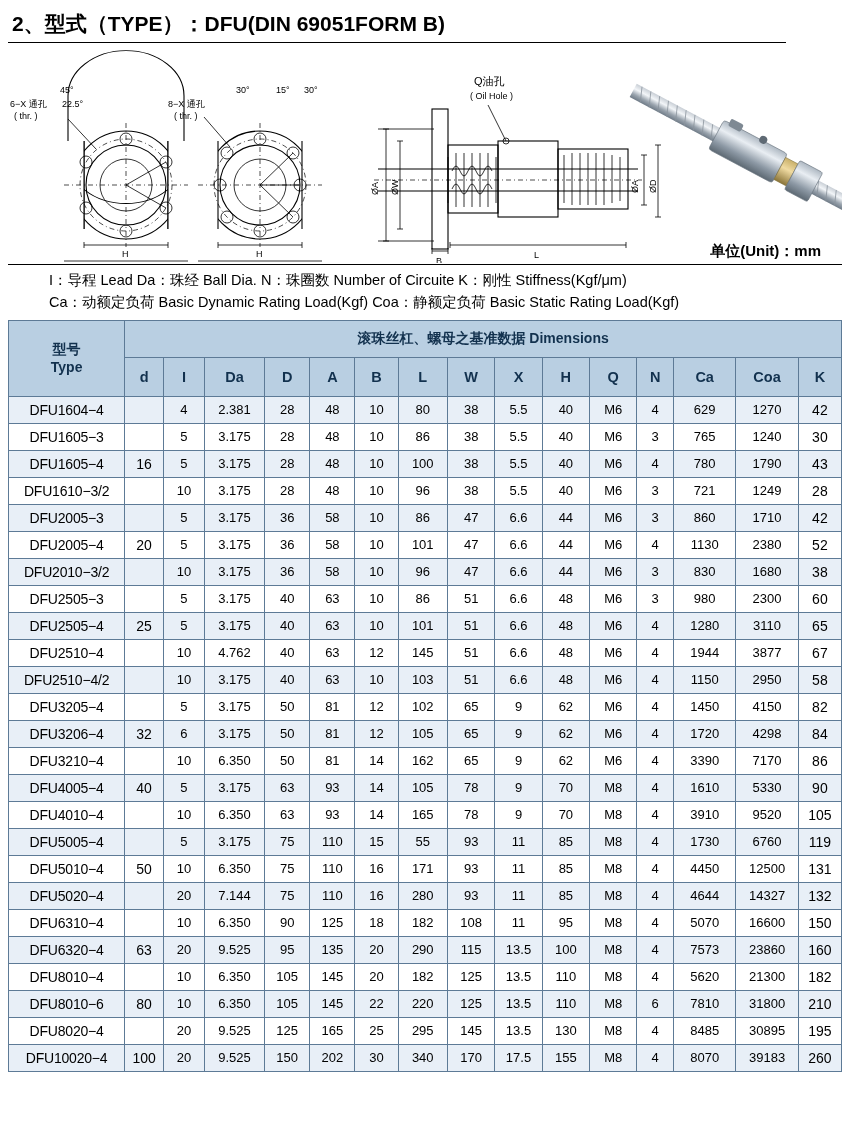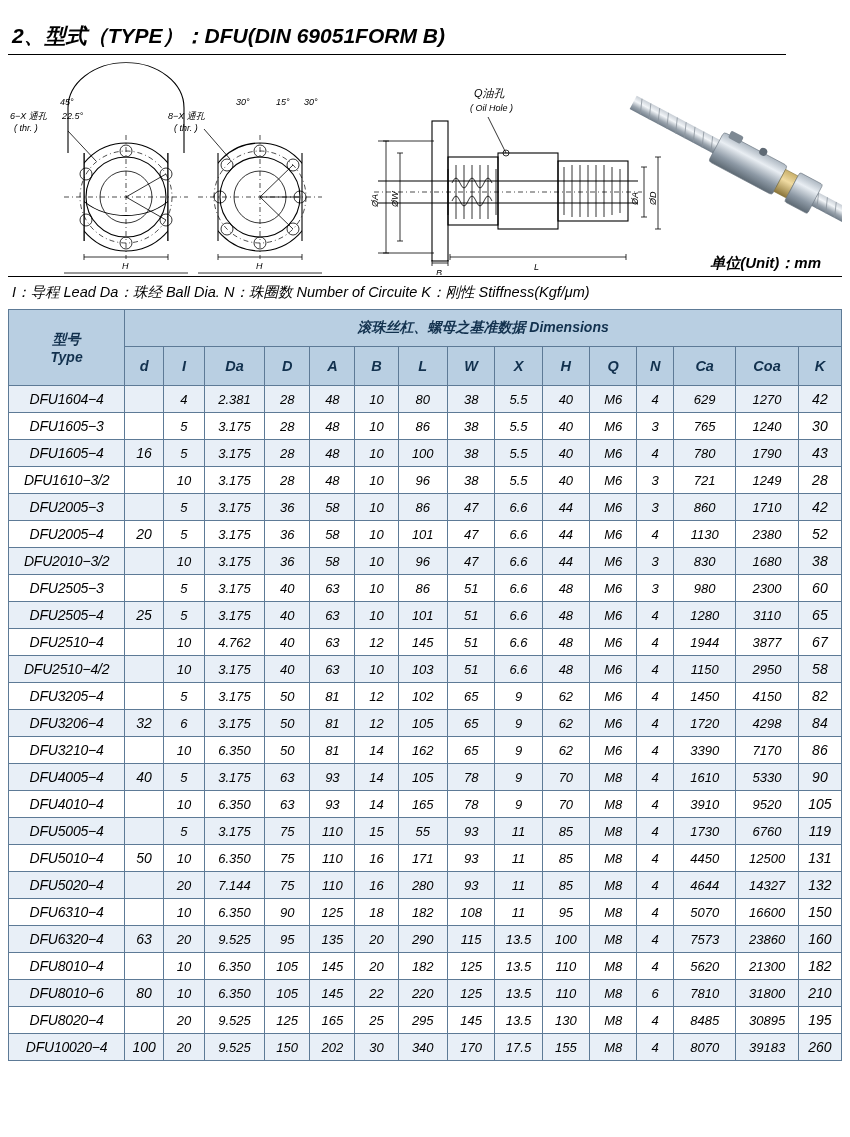--- a/index.html
+++ b/index.html
@@ -13,22 +13,21 @@
     font-family: "Liberation Sans", sans-serif;
     color: #000;
     position: relative;
     overflow: hidden;
   }
   .page {
     width: 794px;
     height: 1137px;
     position: relative;
     box-sizing: border-box;
-    padding: 18px 8px 0 8px;
-    font-style: italic;
+    padding: 6px 8px 0 8px;
   }
 
   
   .title {
     font-size: 21px;
     font-weight: bold;
     letter-spacing: 0px;
     padding: 4px 0 2px 4px;
     white-space: nowrap;
   }
@@ -66,21 +65,21 @@
   .dash { stroke-dasharray: 5 3 1 3; stroke-width: 0.7; }
   .txts { font-family: "Liberation Sans", sans-serif; font-size: 9px; fill: #000; }
   .txtb { font-family: "Liberation Sans", sans-serif; font-size: 11px; fill: #000; }
 
   
   .legend {
     font-size: 14.5px;
     line-height: 1.55;
     padding: 6px 2px 6px 4px;
   }
-  .legend div { white-space: nowrap; }
+  .legend div { white-space: nowrap; margin-left: 37px; }
 
   
   table.spec {
     border-collapse: collapse;
     width: 834px;
     table-layout: fixed;
     font-size: 13px;
     border-radius: 20px;
   }
   table.spec th, table.spec td {
@@ -325,20 +324,21 @@
         </g>
       </g>
     </svg>
 
     <div class="unit-label">单位(Unit)：mm</div>
     <div class="drawline"></div>
   </div>
 
   <div class="legend">
     <div>I：导程 Lead  Da：珠经 Ball Dia.  N：珠圈数 Number of Circuite  K：刚性 Stiffness(Kgf/μm)</div>
+    <div>Ca：动额定负荷 Basic Dynamic Rating Load(Kgf)  Coa：静额定负荷 Basic Static Rating Load(Kgf)</div>
   </div>
 
   <table class="spec">
     <colgroup>
       <col class="c-type">
         <col class="c-d">
         <col class="c-l">
         <col class="c-da">
         <col class="c-D">
       <col class="c-A">

